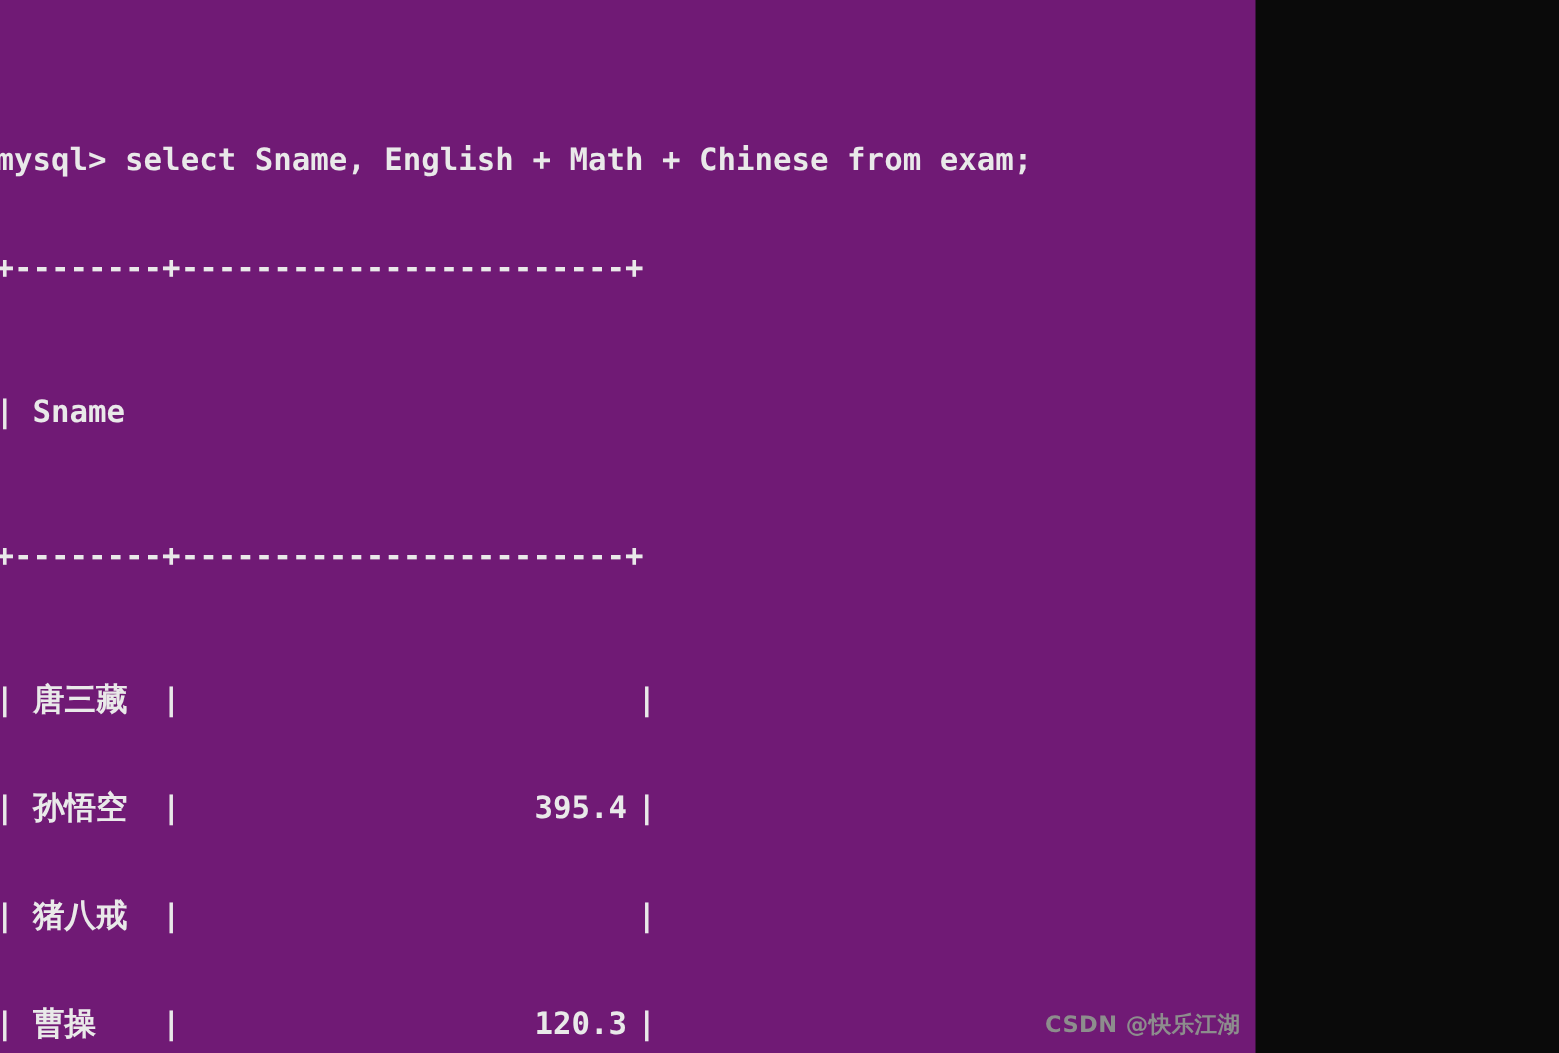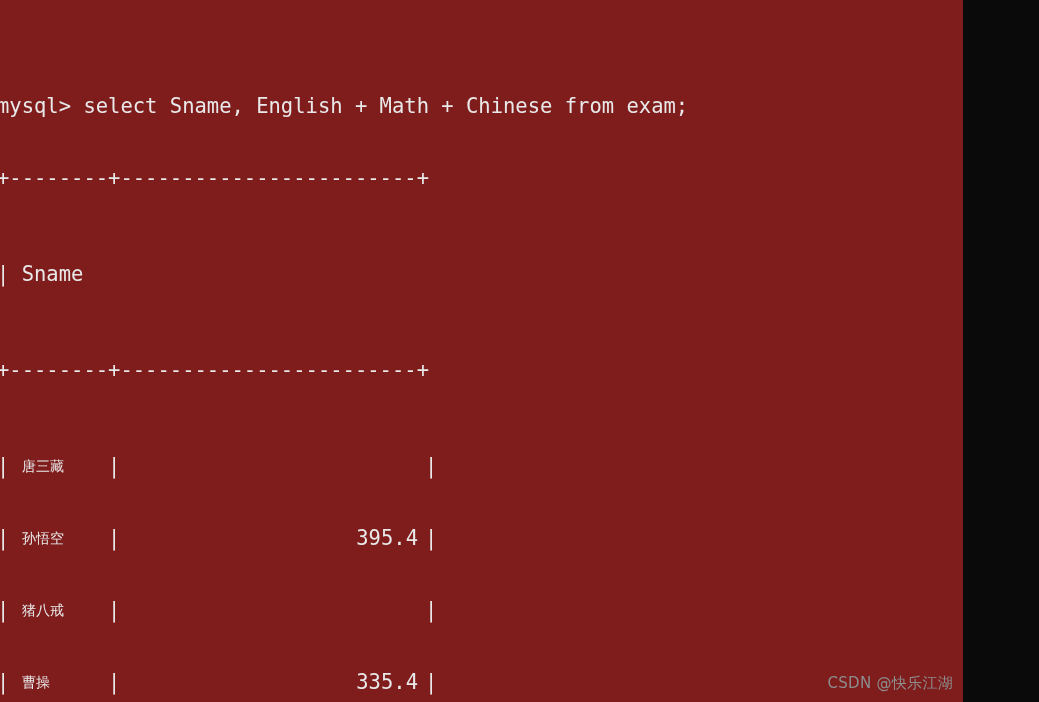--- a/index.html
+++ b/index.html
@@ -2,25 +2,26 @@
 <html><head>
 <meta charset="utf-8">
 <style>
   html, body {
     margin: 0;
     padding: 0;
     background: #0a0a0a;
   }
   #screen {
     position: relative;
-    width: 963px;
+    width: 837px;
     height: 702px;
-    background: #7f1d1d;
+    background: #701a75;
     overflow: hidden;
     font-family: "DejaVu Sans Mono", "Liberation Mono", monospace;
+    font-weight: bold;
   }
   #term {
     position: absolute;
     left: -3px;
     top: -2px;
     width: 1045px;
     font-size: 20.5px;
     line-height: 24px;
     color: #e9e9e9;
     white-space: pre;
@@ -32,21 +33,21 @@
     white-space: pre;
     overflow: visible;
   }
 
   .row {
     height: 24px;
     position: relative;
   }
   .cjk {
     font-family: "DejaVu Sans", "Liberation Sans", sans-serif;
-    font-size: 14px;
+    font-size: 21px;
   }
   .cell {
     position: absolute;
     top: 0;
     height: 24px;
     white-space: pre;
   }
   .right { text-align: right; }
   .left { text-align: left; }
   #watermark {
@@ -92,21 +93,21 @@
     <div class="row">
       <span class="cell" style="left:0px;">|</span>
       <span class="cell left cjk" style="left:25px;">猪八戒</span>
       <span class="cell" style="left:111px;">|</span>
       <span class="cell" style="left:428px;">|</span>
     </div>
     <div class="row">
       <span class="cell" style="left:0px;">|</span>
       <span class="cell left cjk" style="left:25px;">曹操</span>
       <span class="cell" style="left:111px;">|</span>
-      <span class="cell right" style="left:125px;width:296px;">335.4</span>
+      <span class="cell right" style="left:125px;width:296px;">120.3</span>
       <span class="cell" style="left:428px;">|</span>
     </div>
     
     
     
 
     
     
     
 

